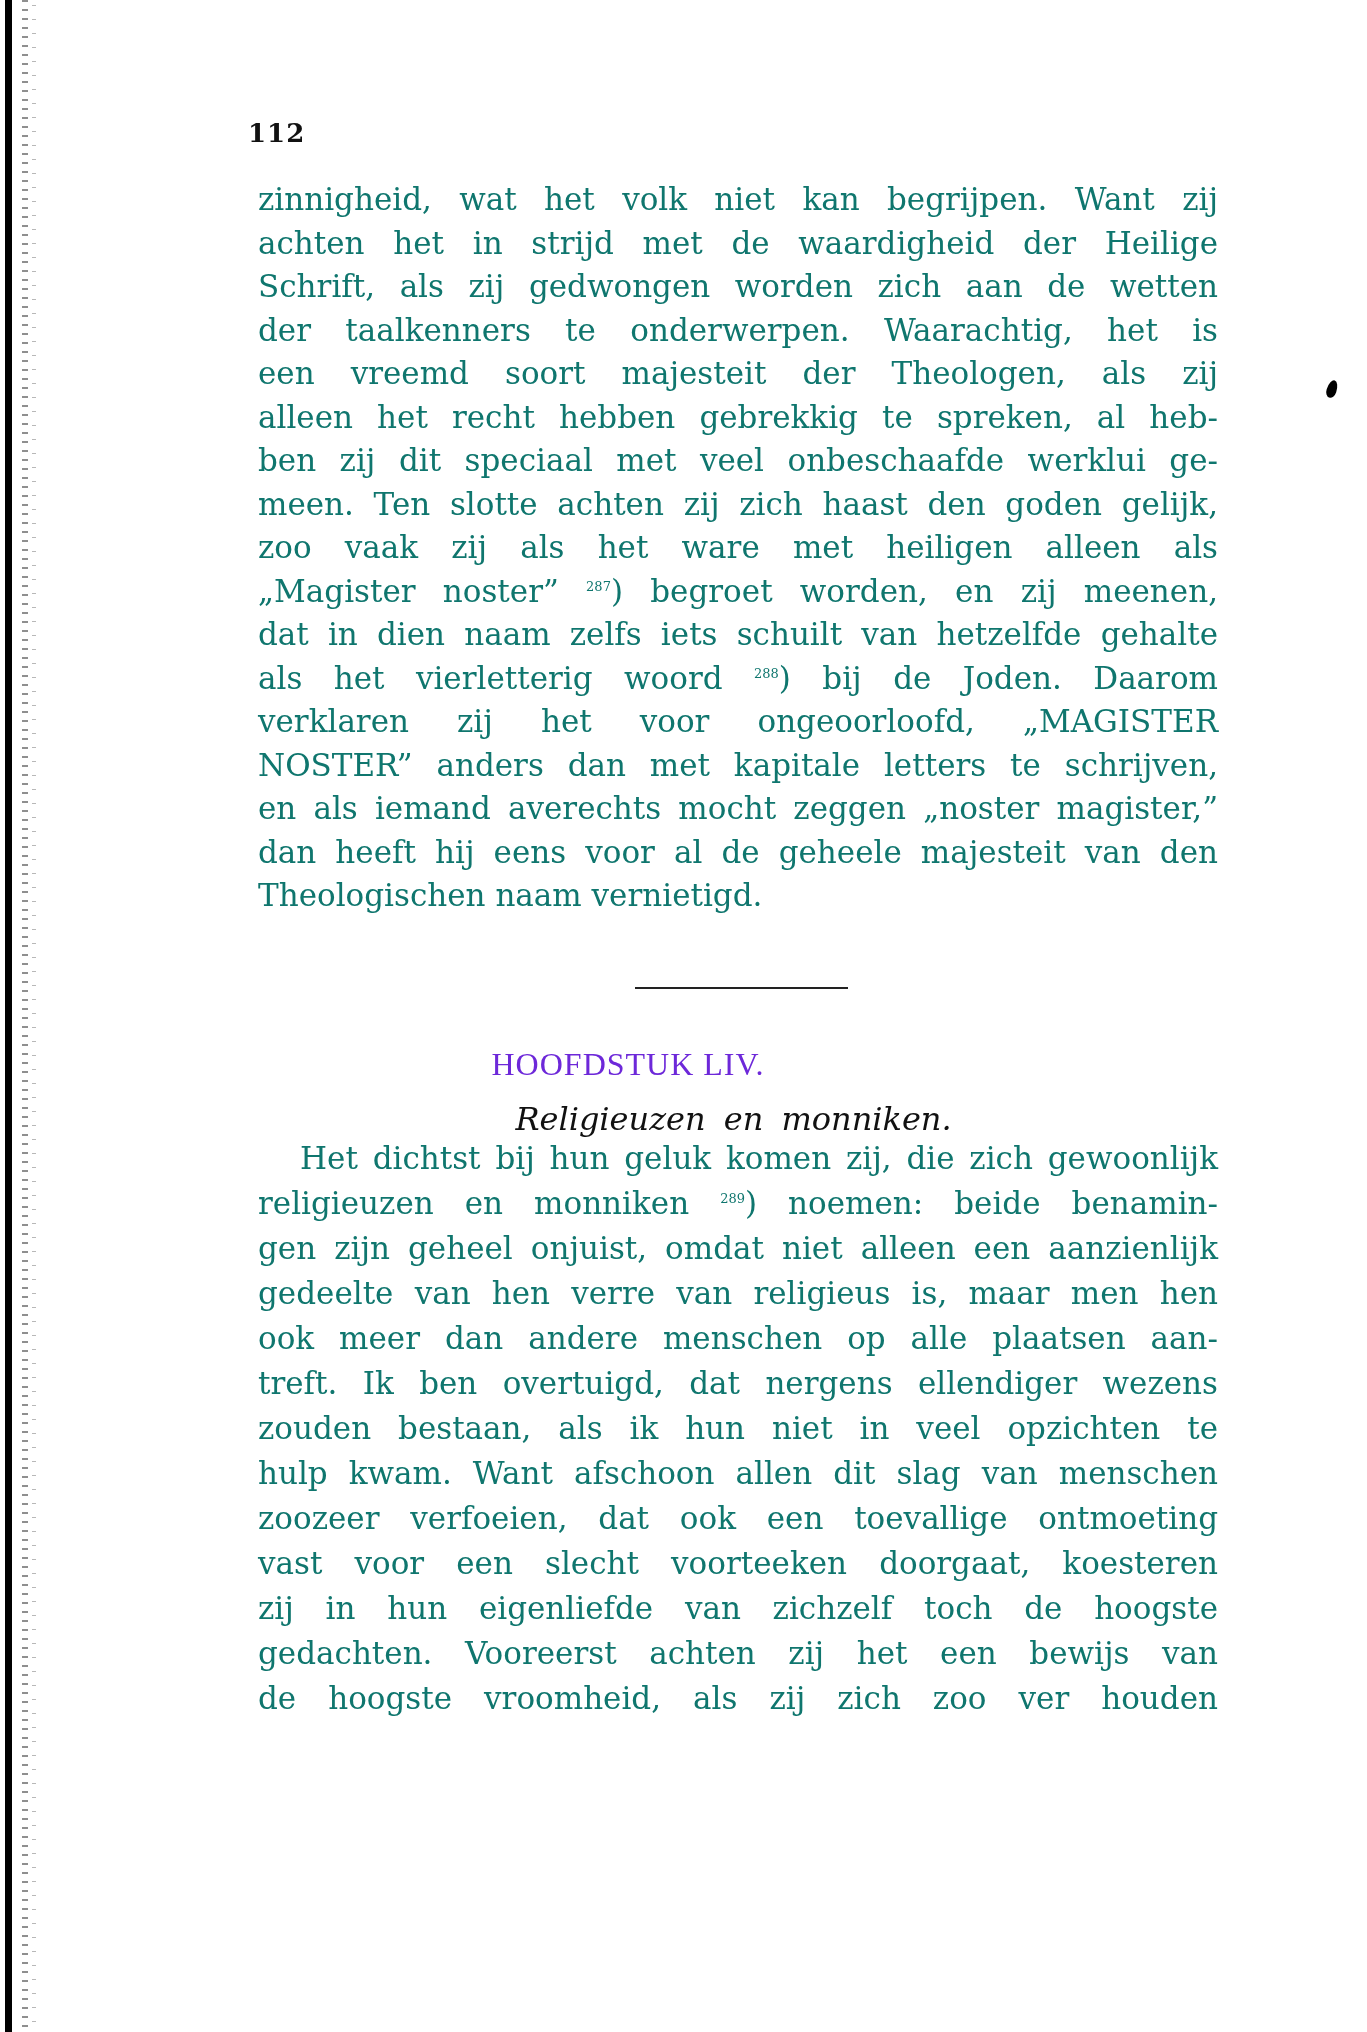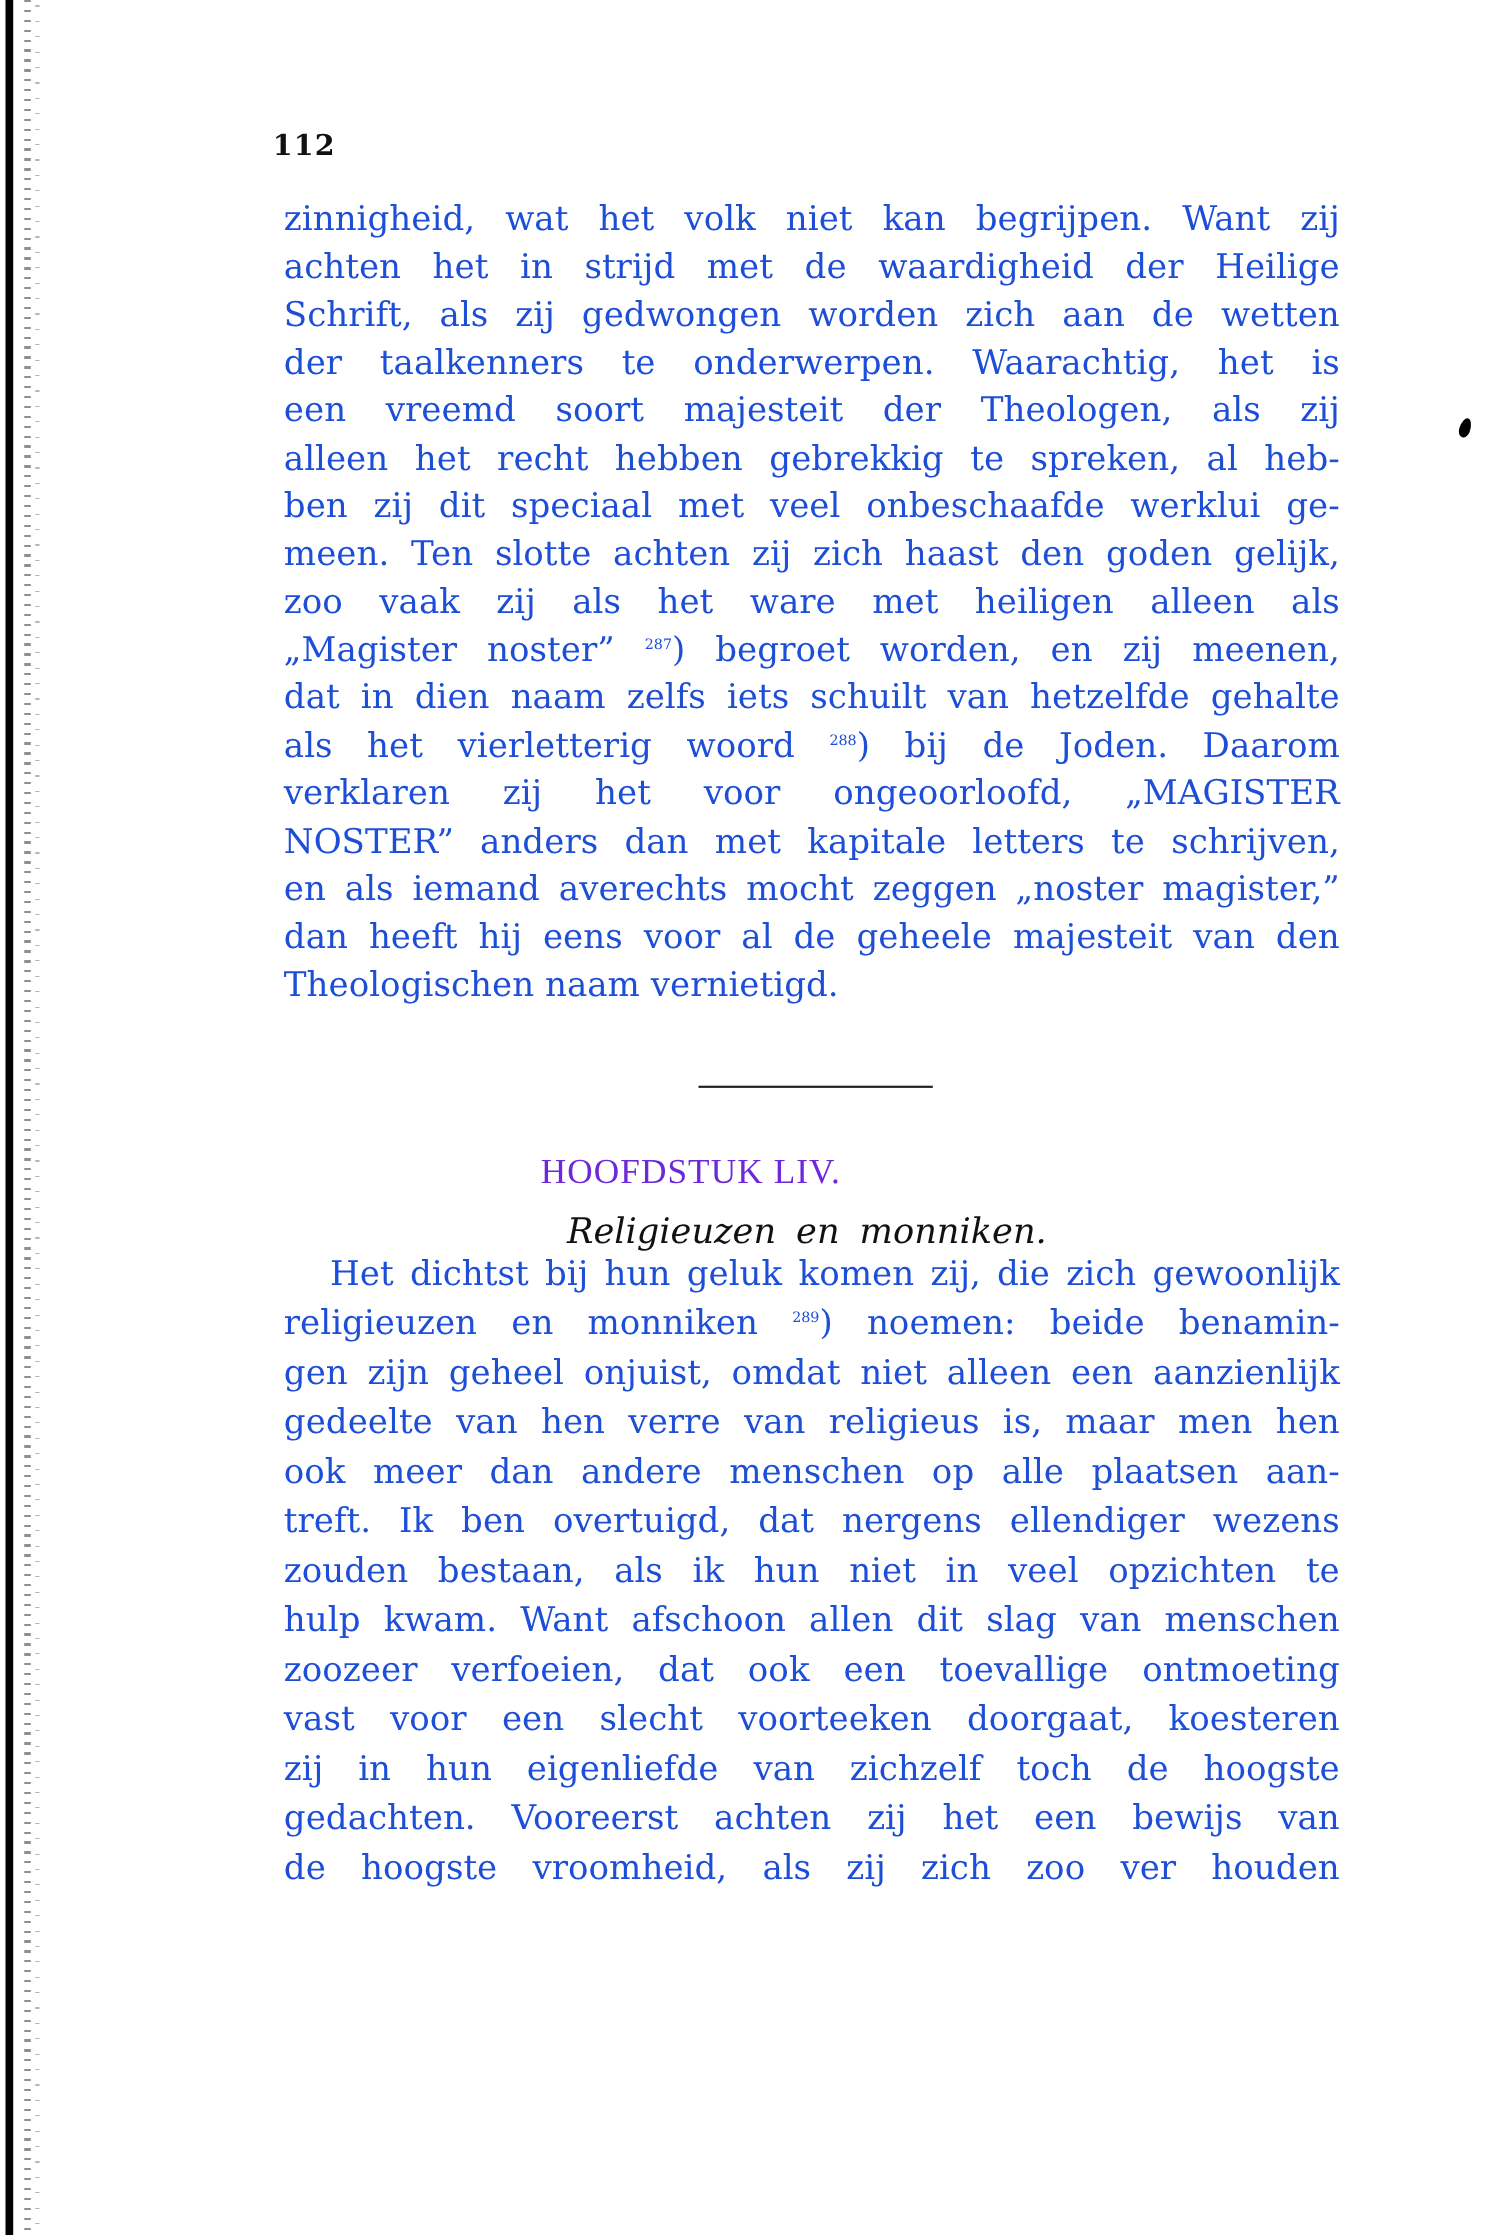--- a/index.html
+++ b/index.html
@@ -22,21 +22,21 @@
     font-family: "DejaVu Serif", serif; font-weight: bold; font-size: 26px;
     letter-spacing: 1px; color: #111; margin-top: 20px;
   }
   .margin-mark {
     position: absolute; left: 1327px; top: 380px; width: 10px; height: 18px;
     background: #000; border-radius: 50% 50% 50% 50% / 60% 60% 40% 40%;
     transform: rotate(18deg);
   }
   .text-block {
     position: absolute; left: 258px; width: 960px;
-    font-family: "DejaVu Serif", serif; font-size: 31px; color: #1d4ed8;
+    font-family: "DejaVu Serif", serif; font-size: 31px; color: #0f766e;
   }
   .para1 { top: 178px; }
   .line {
     display: block; height: 43.5px; line-height: 43.5px;
     text-align: justify; text-align-last: justify; white-space: nowrap;
     word-spacing: 0;
   }
   .line.last { text-align-last: left; }
   .para2 { top: 1136px; }
   .para2 .line { height: 45px; line-height: 45px; }

